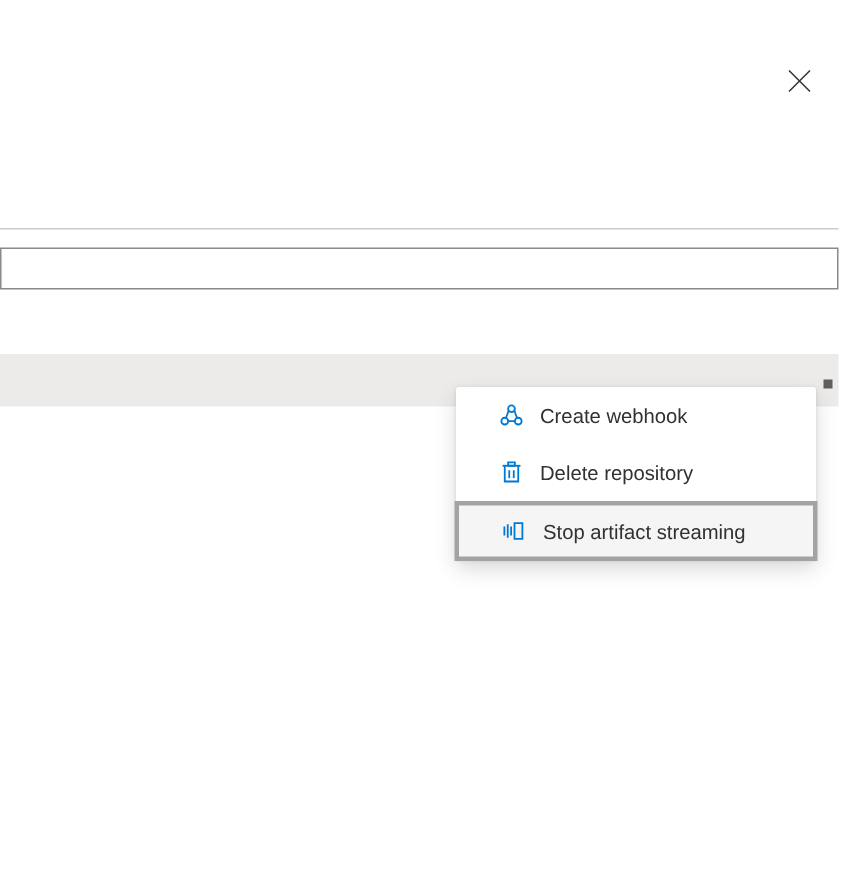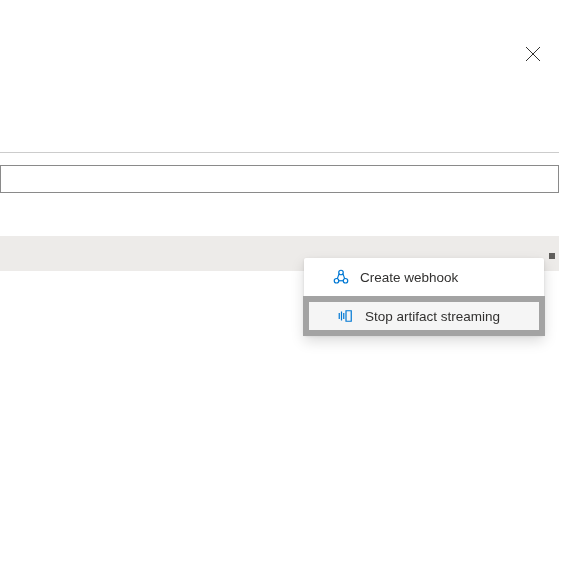--- a/index.html
+++ b/index.html
@@ -67,21 +67,21 @@
     .menu-item {
       display: flex;
       align-items: center;
       height: 38px;
       padding: 0 28px;
       cursor: pointer;
       font-size: 13.5px;
       color: #323130;
     }
     .menu-item.highlighted {
-      border: 6px solid #a3a3a3;
+      border: 3px solid #a3a3a3;
       margin: 0 -1px -1px -1px;
       height: 40px;
       background: #f5f5f5;
     }
     .menu-icon {
       width: 18px;
       height: 18px;
       margin-right: 10px;
       display: flex;
       align-items: center;
@@ -129,20 +129,32 @@
         <circle cx="18" cy="17" r="3"></circle>
         <circle cx="12" cy="6" r="3"></circle>
         <path d="M9.5 7.5 L7 14.5"></path>
         <path d="M14.5 7.5 L17 14.5"></path>
         <path d="M9 17 L15 17"></path>
       </svg>
     </span>
     <span>Create webhook</span>
   </div>
 
+  <div class="menu-item">
+    <span class="menu-icon">
+      <svg viewBox="0 0 24 24" fill="none" stroke="#0078d4" stroke-width="1.6">
+        <path d="M4 6 L20 6"></path>
+        <path d="M9 3 L15 3 L15 6 L9 6 Z"></path>
+        <path d="M6 6 L6 20 L18 20 L18 6"></path>
+        <path d="M10 10 L10 17"></path>
+        <path d="M14 10 L14 17"></path>
+      </svg>
+    </span>
+    <span>Delete repository</span>
+  </div>
 
   <div class="menu-item highlighted">
     <span class="menu-icon">
       <svg viewBox="0 0 24 24" fill="none" stroke="#0078d4" stroke-width="1.6">
         <path d="M3 8 L3 16"></path>
         <path d="M6 6 L6 18"></path>
         <path d="M9 8 L9 16"></path>
         <path d="M12 5 L19 5 L19 19 L12 19 Z"></path>
       </svg>
     </span>

